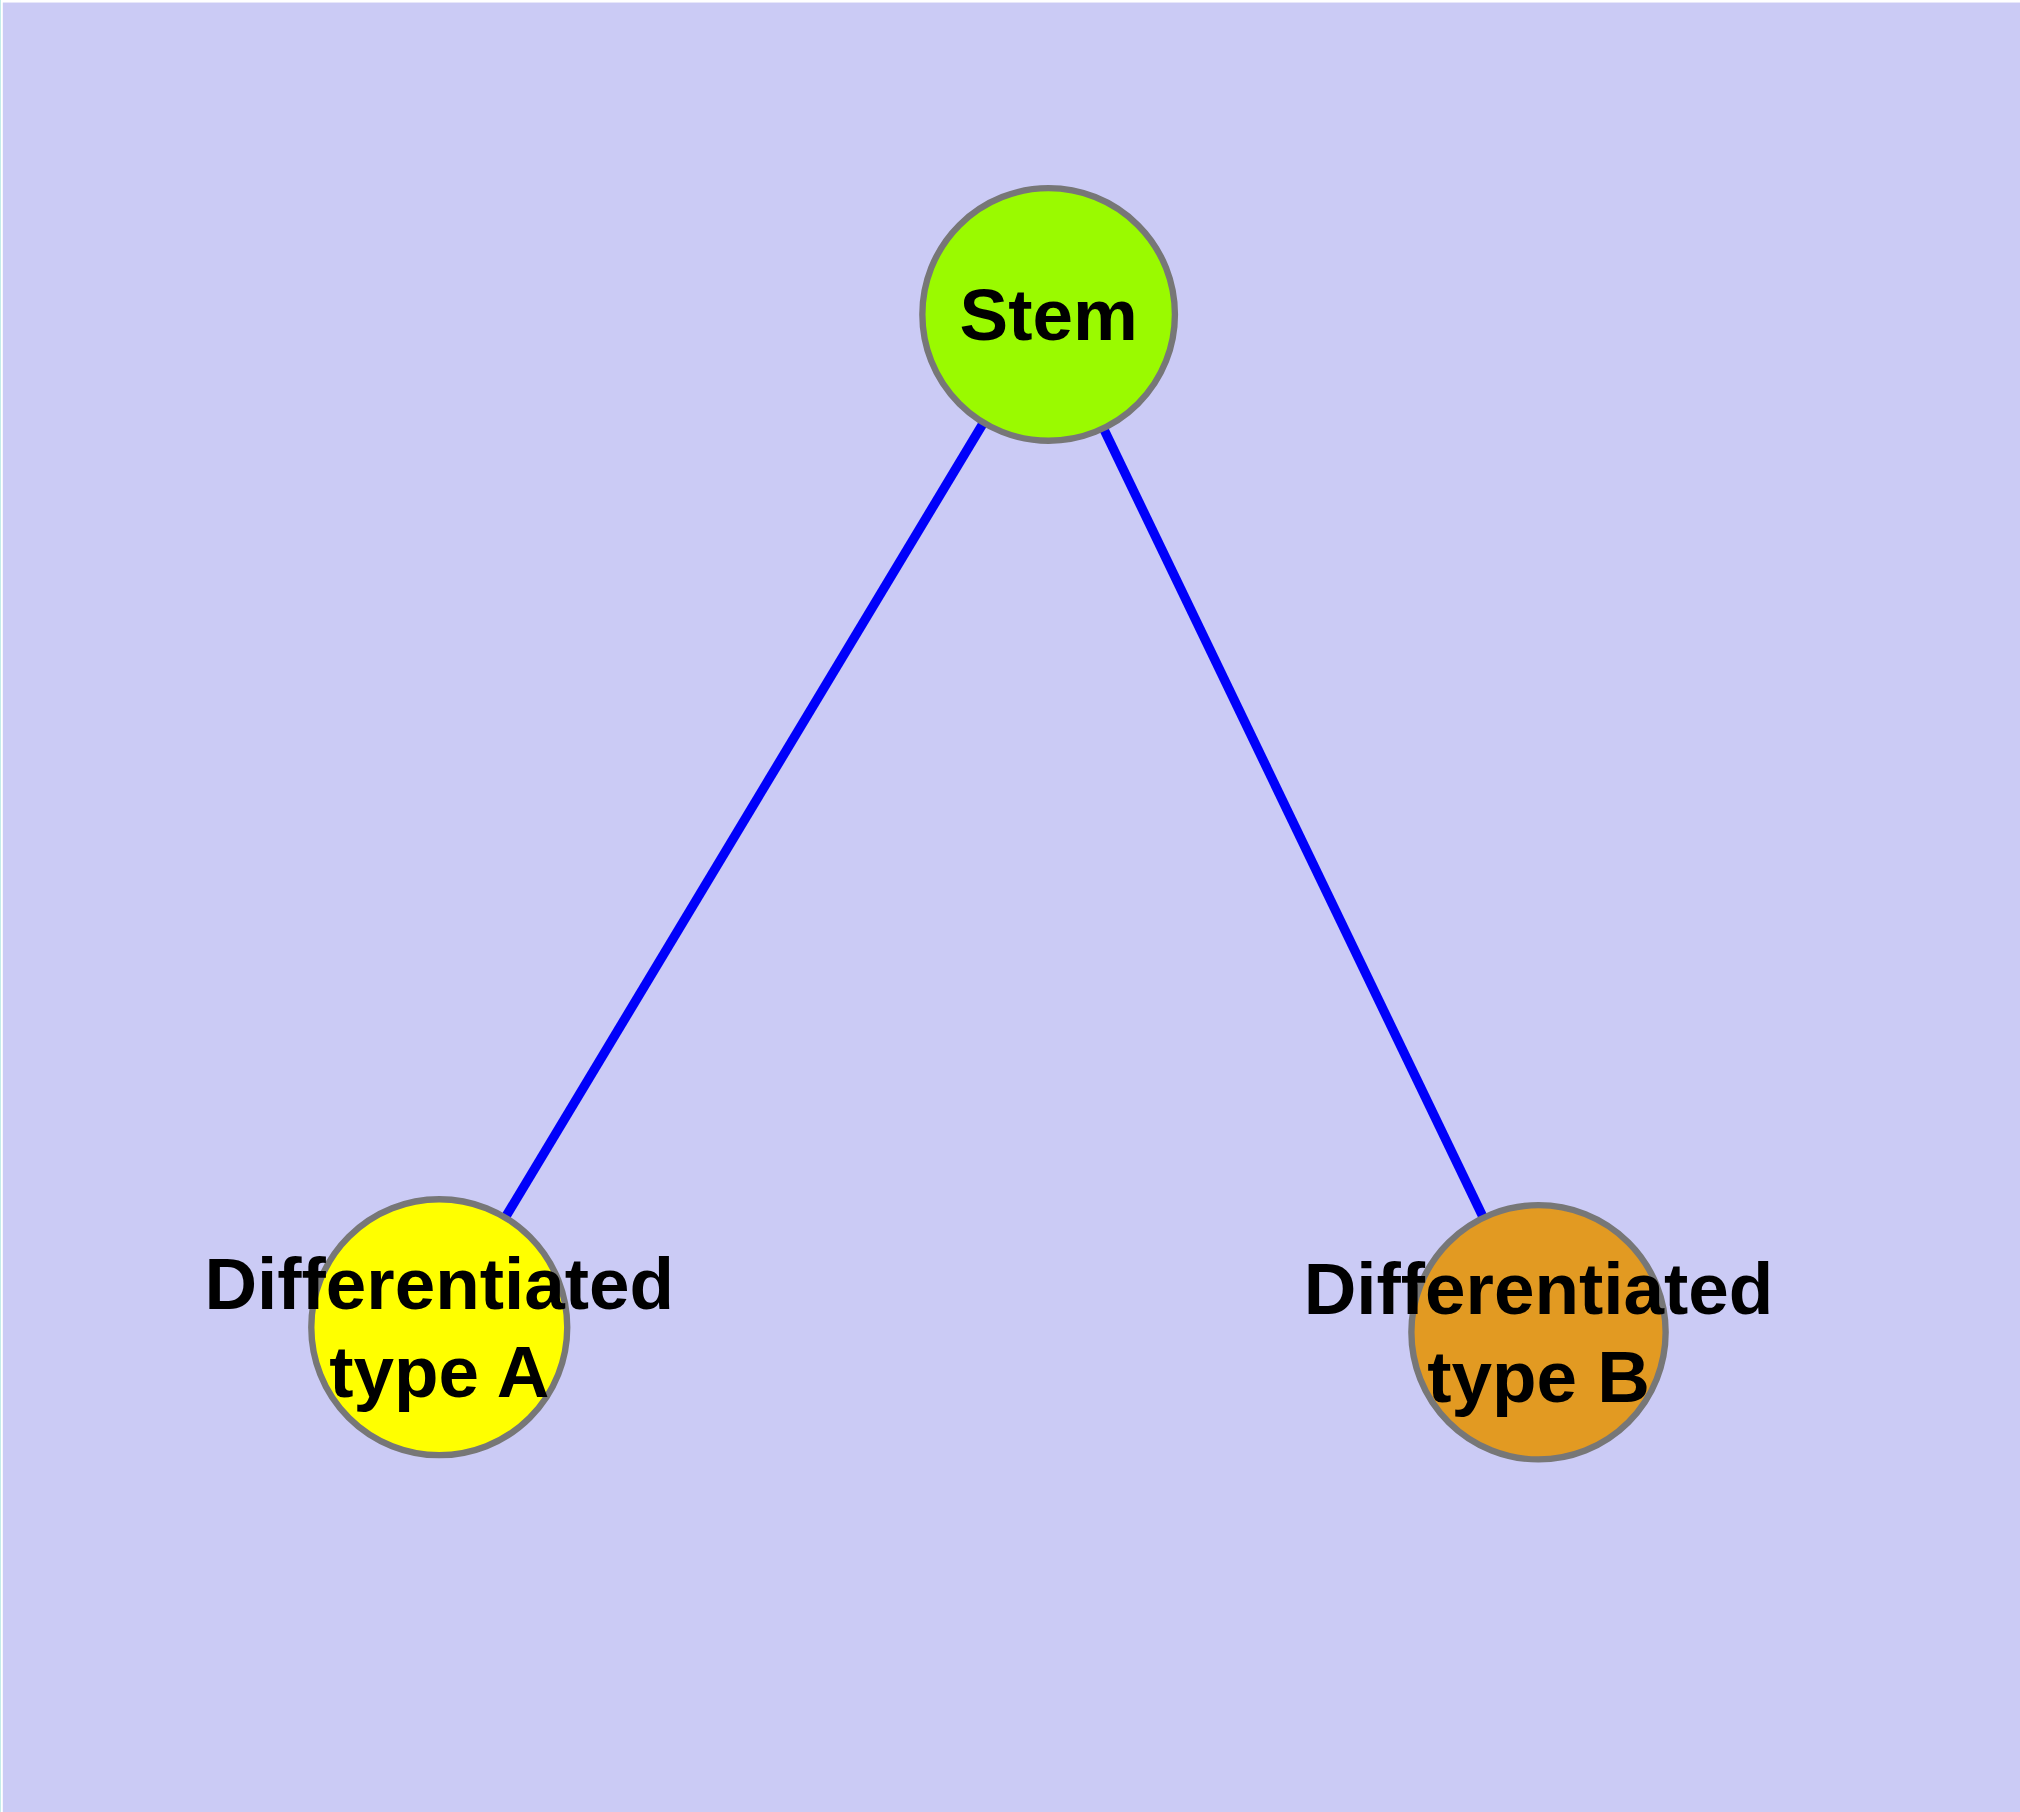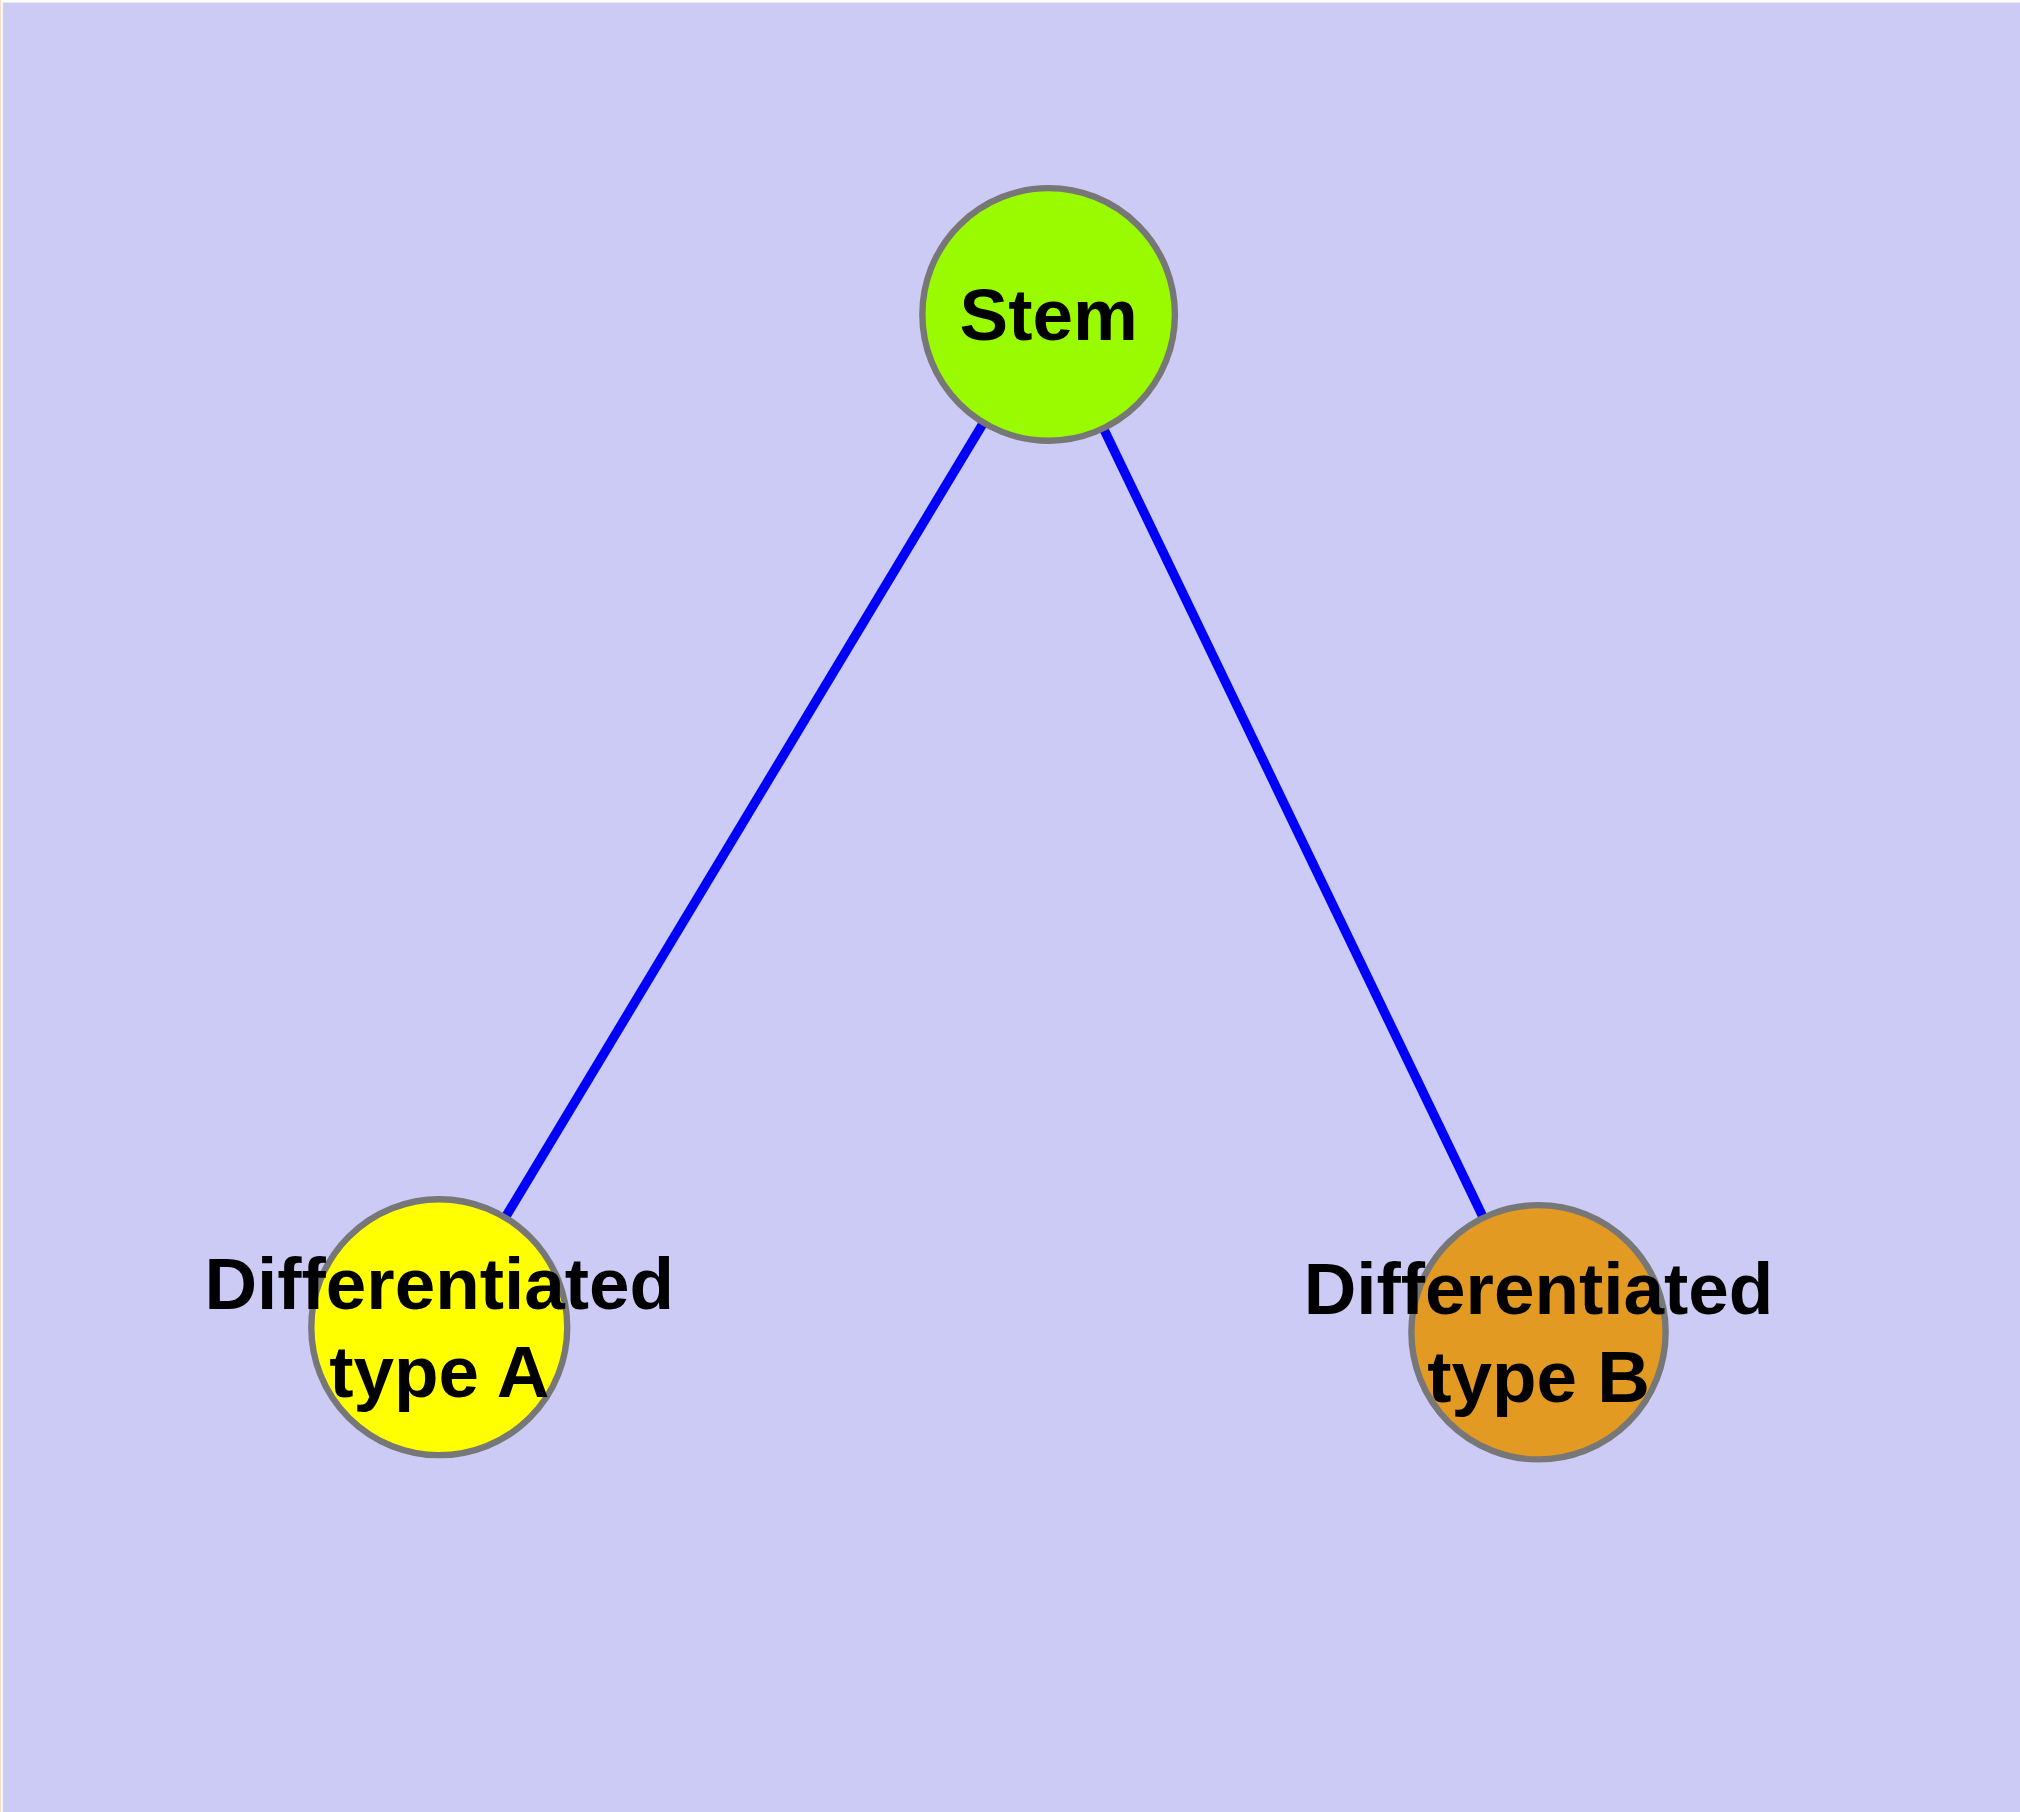--- a/index.html
+++ b/index.html
@@ -5,21 +5,21 @@
   html, body {
     margin: 0;
     padding: 0;
     background: #ffffff;
   }
   .stage {
     position: relative;
     width: 2021px;
     height: 1812px;
     overflow: hidden;
-    background: #f97316;
+    background: #14b8a6;
   }
   svg.graph {
     display: block;
     width: 2021px;
     height: 1812px;
   }
   .node-label {
     font-family: "Liberation Sans", "DejaVu Sans", sans-serif;
     font-weight: bold;
     font-size: 86px;

